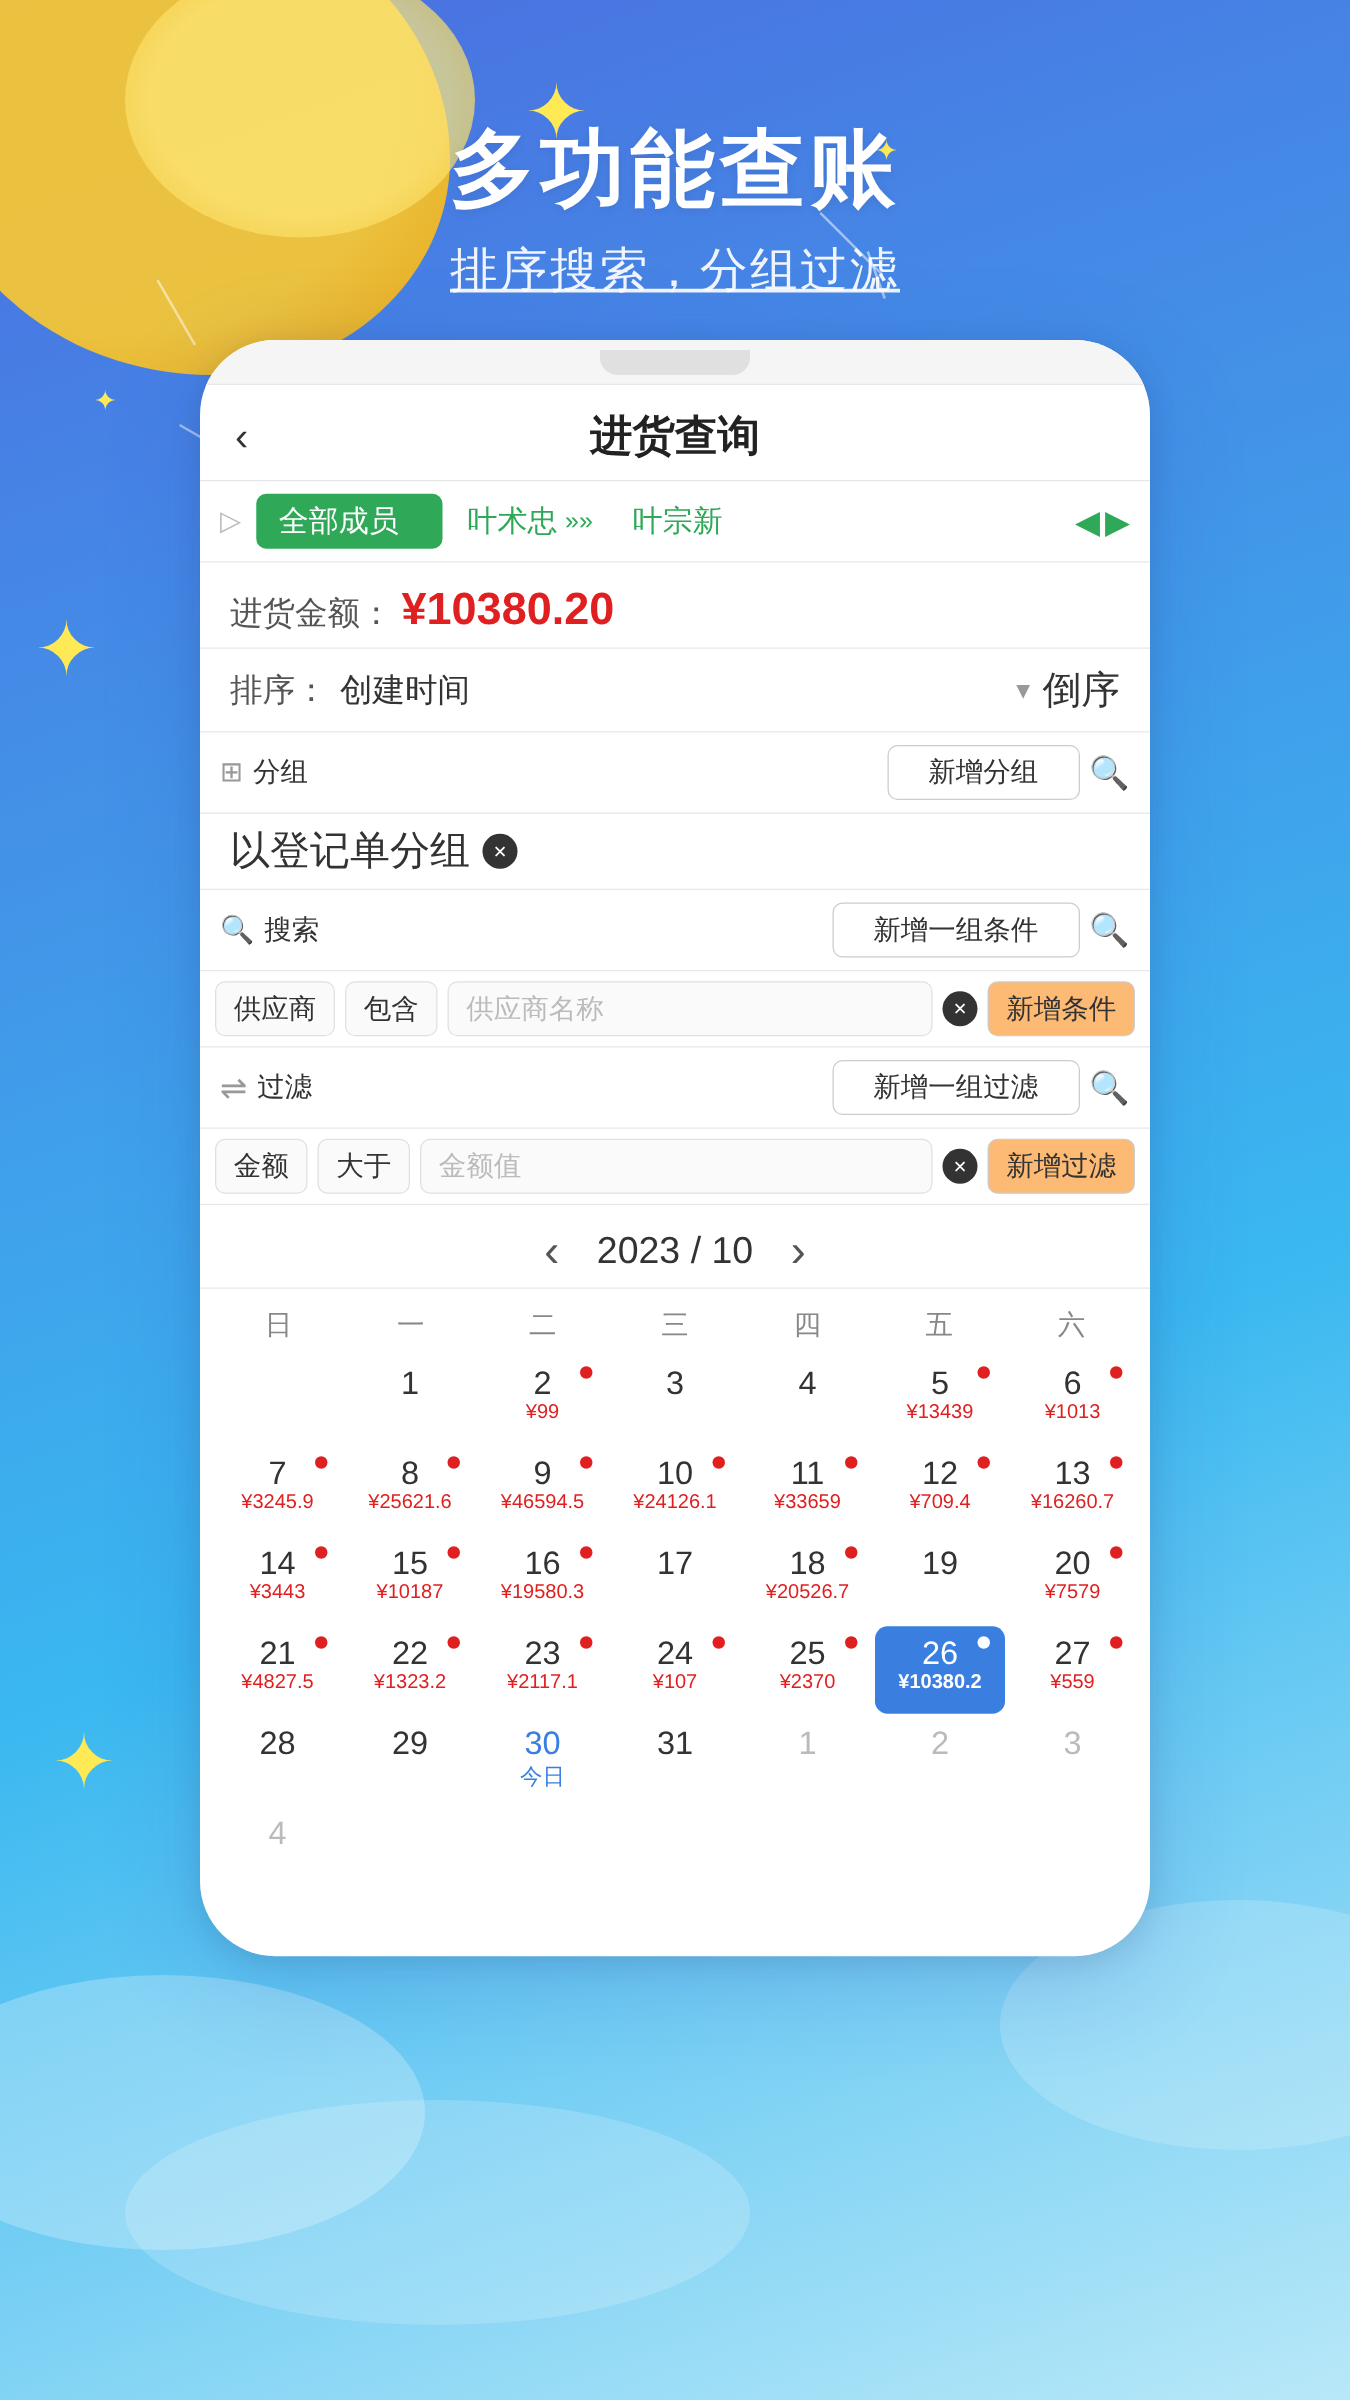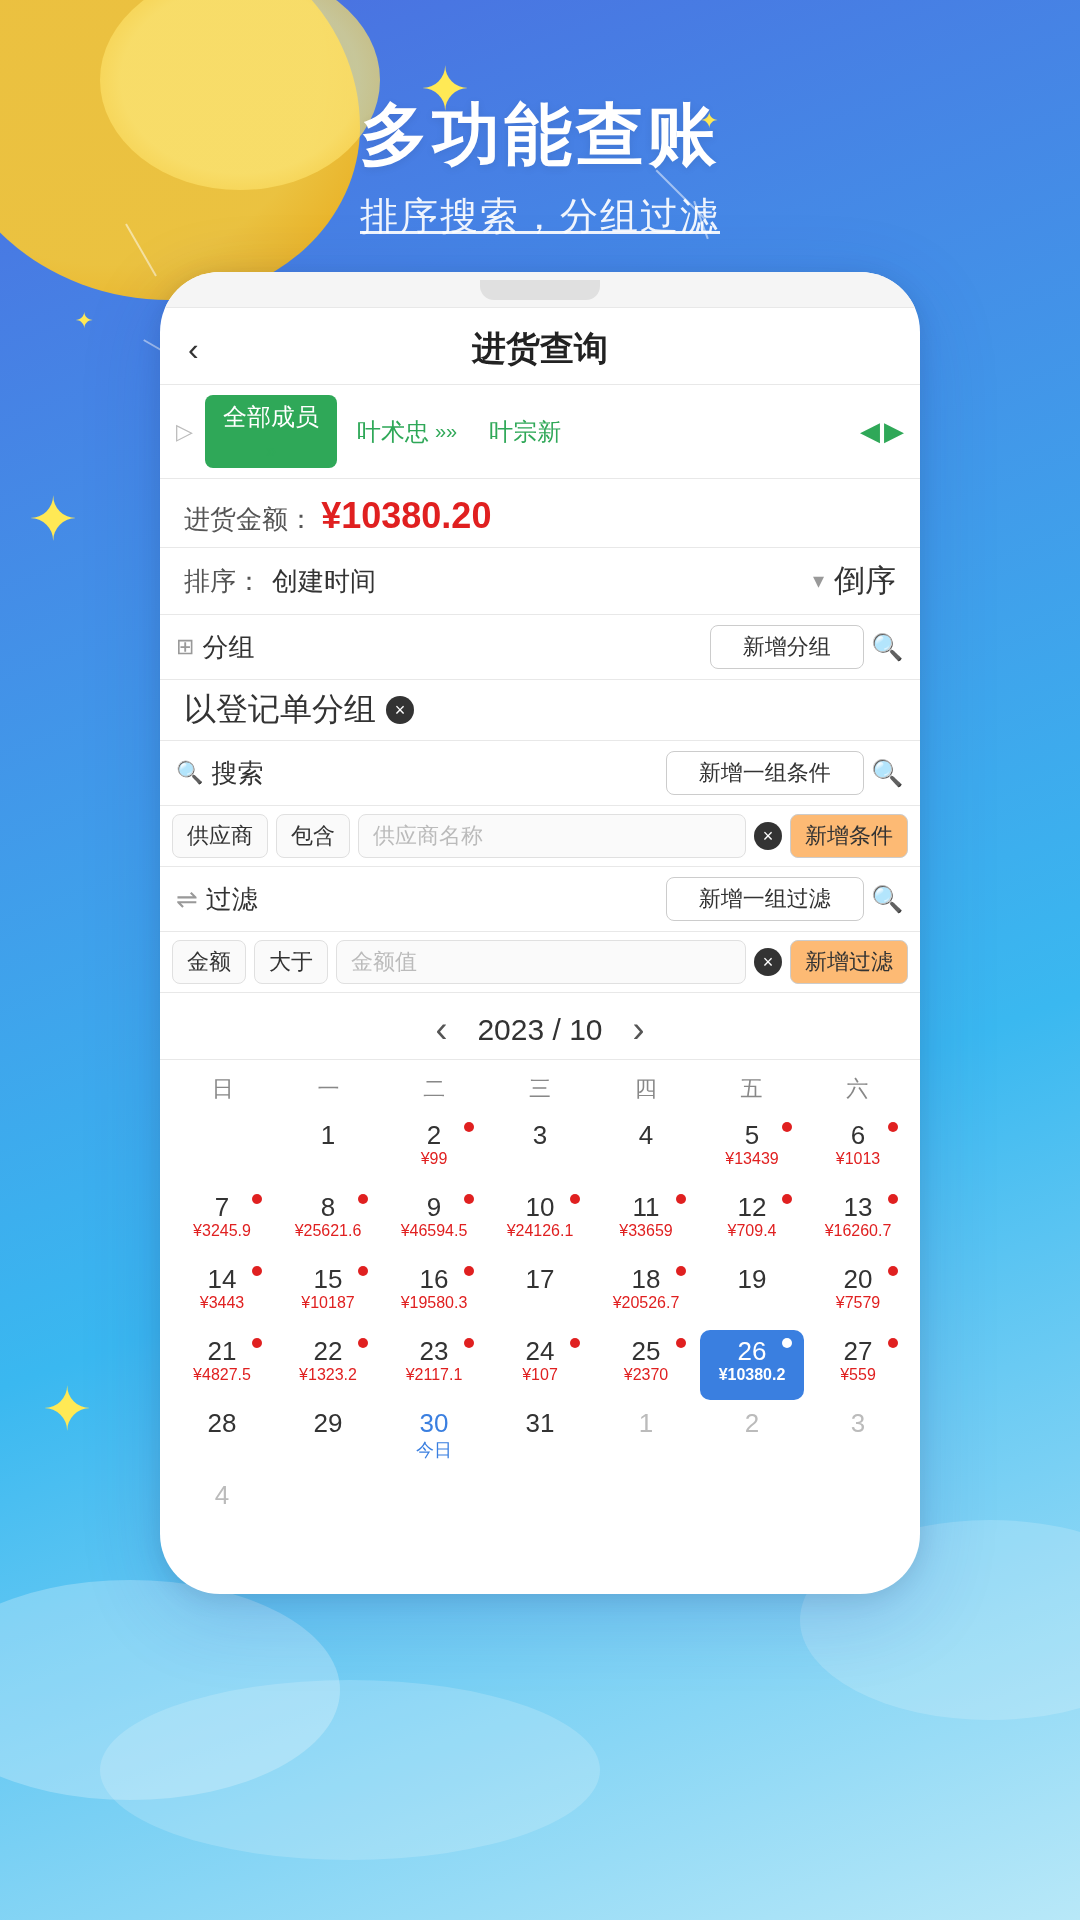--- a/index.html
+++ b/index.html
@@ -180,21 +180,20 @@
       background: #2fa858;
       color: #fff;
       border-radius: 8px;
       padding: 6px 18px;
       font-size: 24px;
       font-weight: 500;
       display: flex;
       align-items: center;
       gap: 6px;
       cursor: pointer;
-      flex-direction: column;
     }
     .member-tab-name {
       color: #2fa858;
       font-size: 24px;
       padding: 6px 12px;
       display: flex;
       align-items: center;
       gap: 6px;
       cursor: pointer;
     }
@@ -252,21 +251,21 @@
       align-items: center;
       padding: 10px 16px;
       border-bottom: 1px solid #e8e8e8;
       gap: 8px;
     }
     .section-icon {
       font-size: 22px;
       color: #999;
     }
     .section-label {
-      font-size: 26px;
+      font-size: 22px;
       color: #333;
       flex: 1;
       font-family: Liberation Serif, serif;
     }
     .btn-add {
       background: #fff;
       border: 1px solid #ccc;
       border-radius: 8px;
       padding: 6px 32px;
       font-size: 22px;

